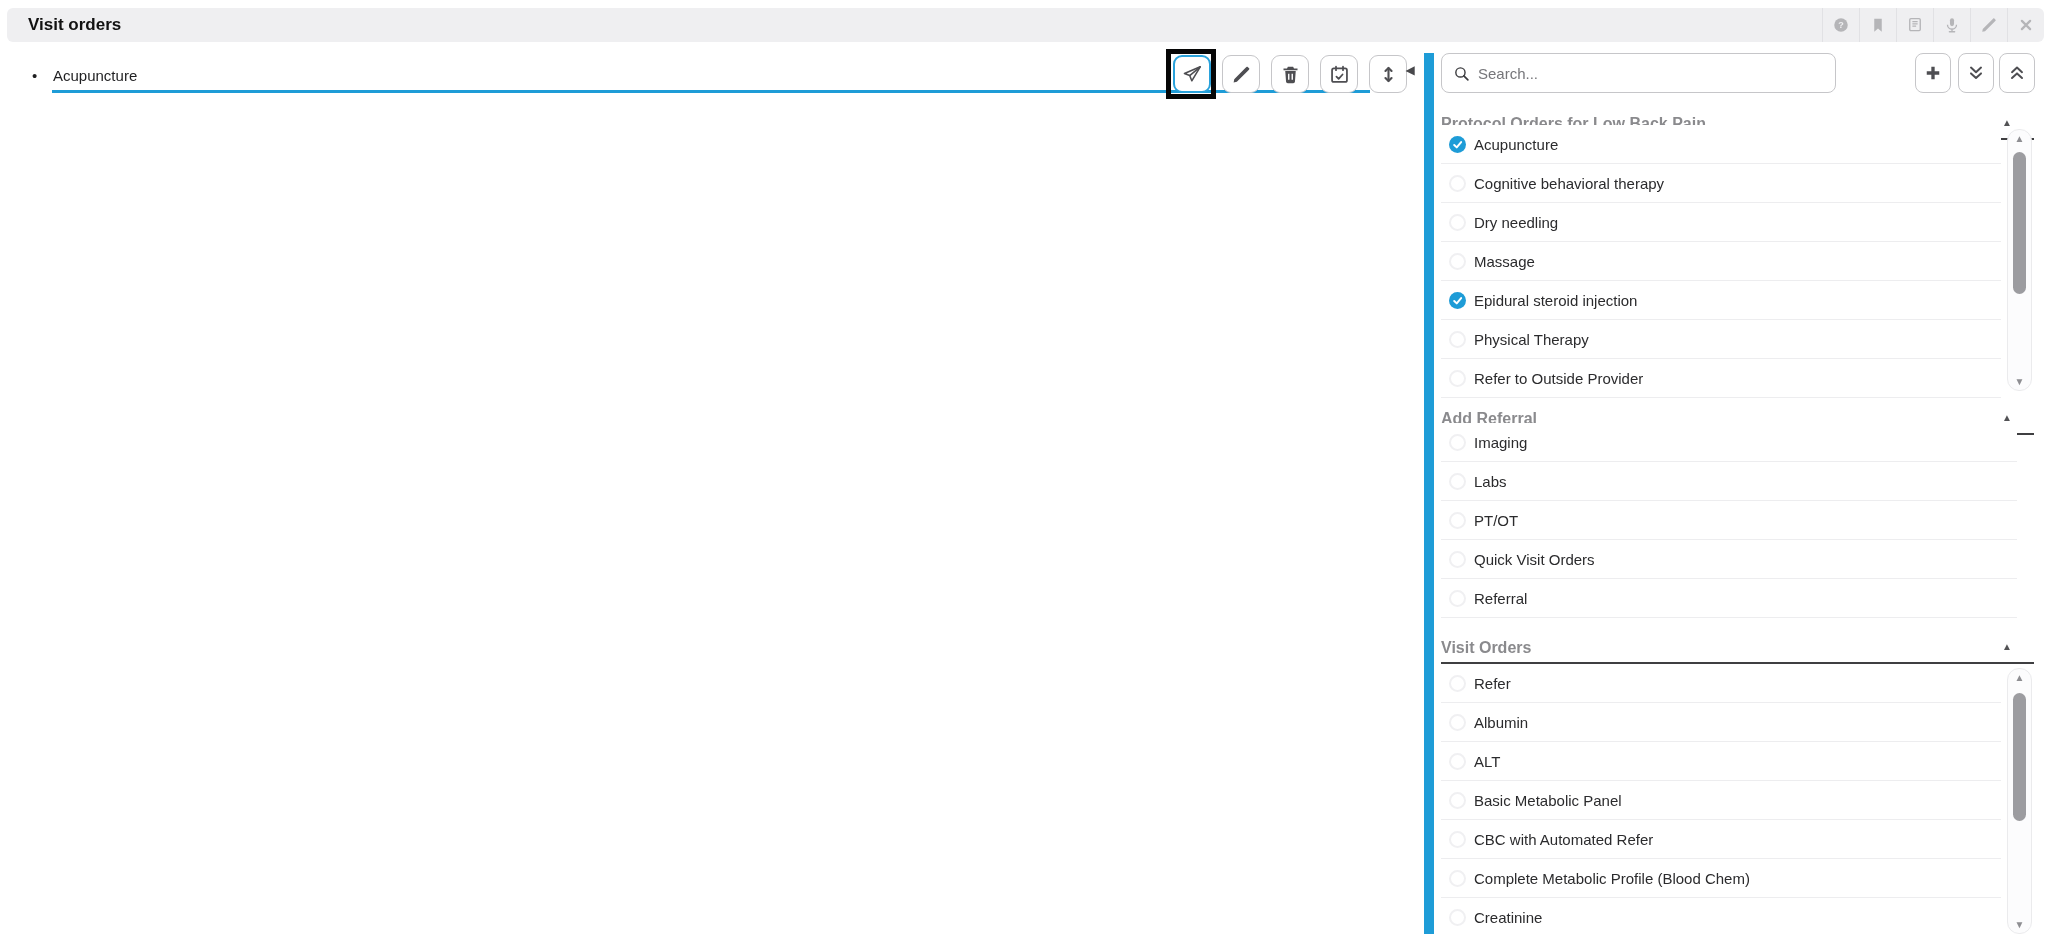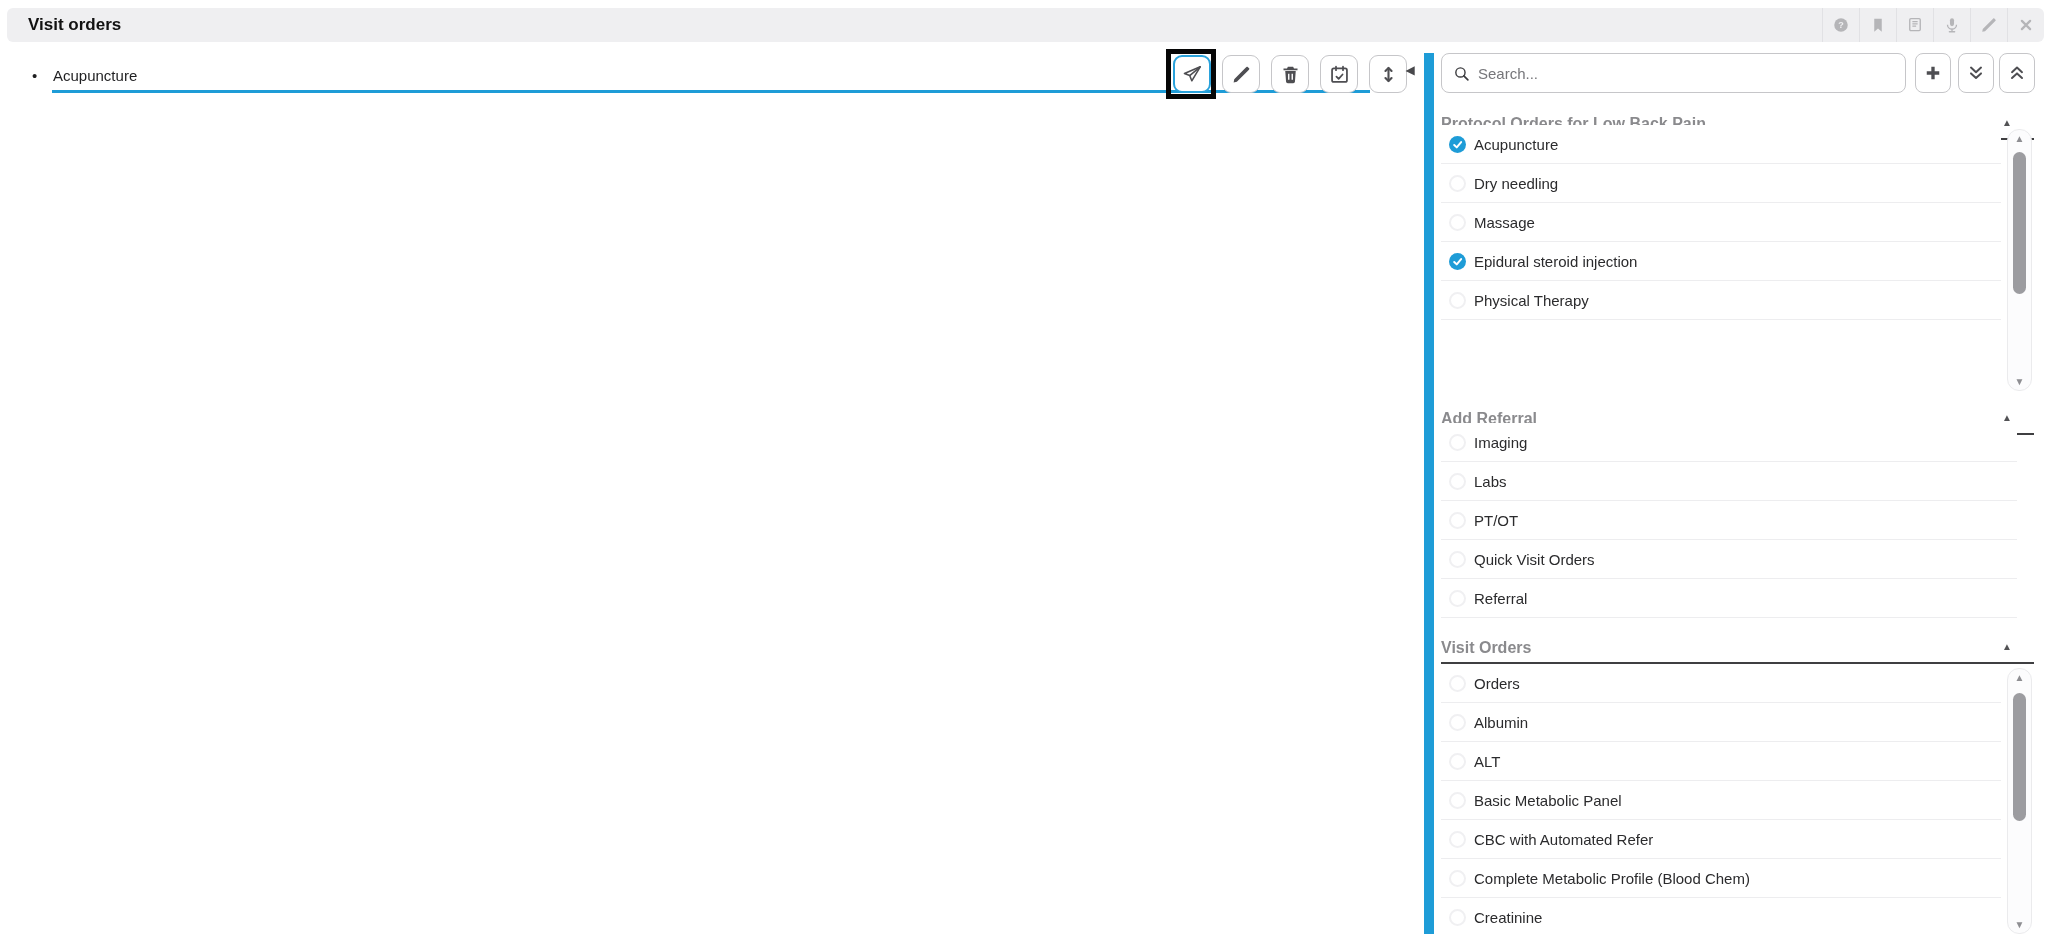--- a/index.html
+++ b/index.html
@@ -35,21 +35,21 @@
   .collapse-handle { position:absolute; left:1398px; top:57px; width:24px; height:26px;
                      display:flex; align-items:center; justify-content:center;
                      color:#48484b; font-size:12px; cursor:pointer; }
 
   .accent-bar { position:absolute; left:1424px; top:53px; width:10px; height:881px; }
 
   
   .right-panel { position:absolute; left:1441px; top:53px; width:595px; height:881px; }
 
   .search-row { position:absolute; left:0; top:0; width:595px; height:40px; }
-  .search-box { position:absolute; left:0; top:0; width:465px; height:40px;
+  .search-box { position:absolute; left:0; top:0; width:395px; height:40px;
                 border:1px solid #c6c6c9; border-radius:8px; background:#fff;
                 display:flex; align-items:center; padding-left:11px; }
   .search-box svg { width:17px; height:17px; color:#3c3c3f; flex:0 0 auto; }
   .search-input { border:none; outline:none; flex:1; margin-left:8px; font-size:15px;
                   color:#333; font-family:"Liberation Sans", sans-serif; background:transparent; }
   .search-input::placeholder { color:#76767a; opacity:1; }
   .panel-btn { position:absolute; top:0; width:36px; height:40px; background:#fff;
                border:1px solid #c6c6c9; border-radius:8px; display:flex; align-items:center;
                justify-content:center; color:#4e4e52; cursor:pointer; }
   .panel-btn svg { width:20px; height:20px; }
@@ -211,20 +211,26 @@
       <svg viewBox="0 0 10 10">
             <path d="M2 5.4 4.3 7.6 8.3 2.8" fill="none" stroke="#ffffff" stroke-width="1.8" stroke-linecap="round" stroke-linejoin="round"></path>
           </svg>
     </span>
     <span class="order-item-label">Acupuncture</span>
   </div>
       <div class="order-item">
     <span class="check-icon unchecked">
       
     </span>
+    <span class="order-item-label">Cognitive behavioral therapy</span>
+  </div>
+      <div class="order-item">
+    <span class="check-icon unchecked">
+      
+    </span>
     <span class="order-item-label">Dry needling</span>
   </div>
       <div class="order-item">
     <span class="check-icon unchecked">
       
     </span>
     <span class="order-item-label">Massage</span>
   </div>
       <div class="order-item">
     <span class="check-icon checked" style="background: rgb(30, 156, 215);">
@@ -232,20 +238,26 @@
             <path d="M2 5.4 4.3 7.6 8.3 2.8" fill="none" stroke="#ffffff" stroke-width="1.8" stroke-linecap="round" stroke-linejoin="round"></path>
           </svg>
     </span>
     <span class="order-item-label">Epidural steroid injection</span>
   </div>
       <div class="order-item">
     <span class="check-icon unchecked">
       
     </span>
     <span class="order-item-label">Physical Therapy</span>
+  </div>
+      <div class="order-item">
+    <span class="check-icon unchecked">
+      
+    </span>
+    <span class="order-item-label">Refer to Outside Provider</span>
   </div>
     </div>
   <div class="scroll-strip" id="strip-0">
     <span class="scroll-up">▲</span>
     <div class="scroll-thumb" id="thumb-0"></div>
     <span class="scroll-down">▼</span>
   </div>
 
   <div class="section-header" id="sec-header-1">
     <span class="section-title">Add Referral</span>
@@ -286,21 +298,21 @@
 
   <div class="section-header" id="sec-header-2">
     <span class="section-title">Visit Orders</span>
     <span class="section-caret">▲</span>
   </div>
   <div class="section-list" id="sec-list-2">
       <div class="order-item">
     <span class="check-icon unchecked">
       
     </span>
-    <span class="order-item-label">Orders</span>
+    <span class="order-item-label">Refer</span>
   </div>
       <div class="order-item">
     <span class="check-icon unchecked">
       
     </span>
     <span class="order-item-label">Albumin</span>
   </div>
       <div class="order-item">
     <span class="check-icon unchecked">
       

